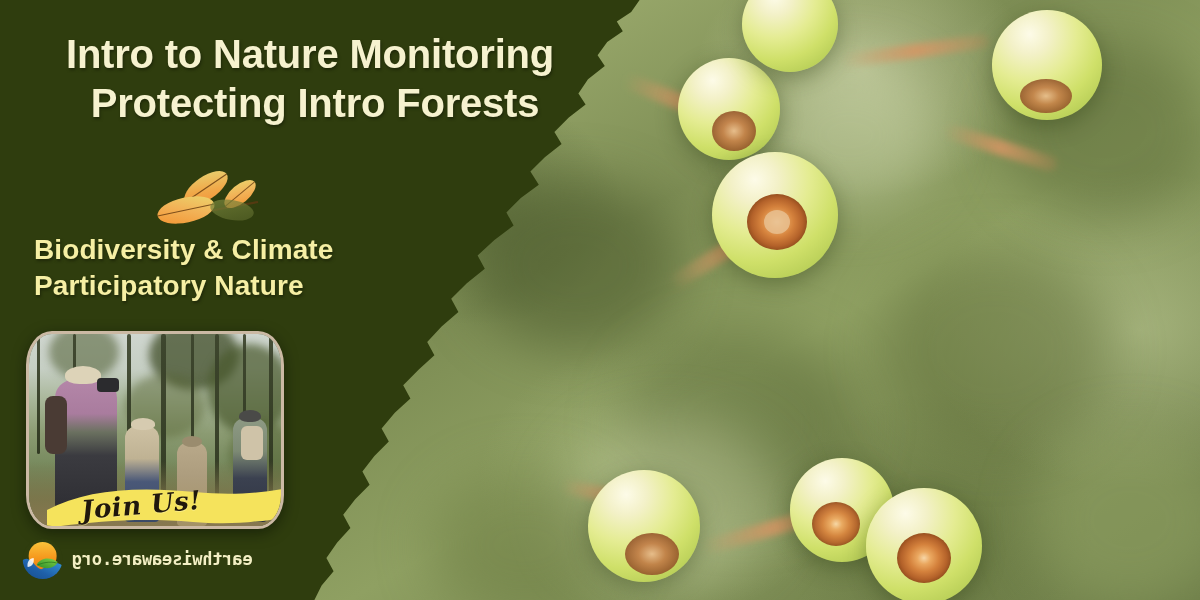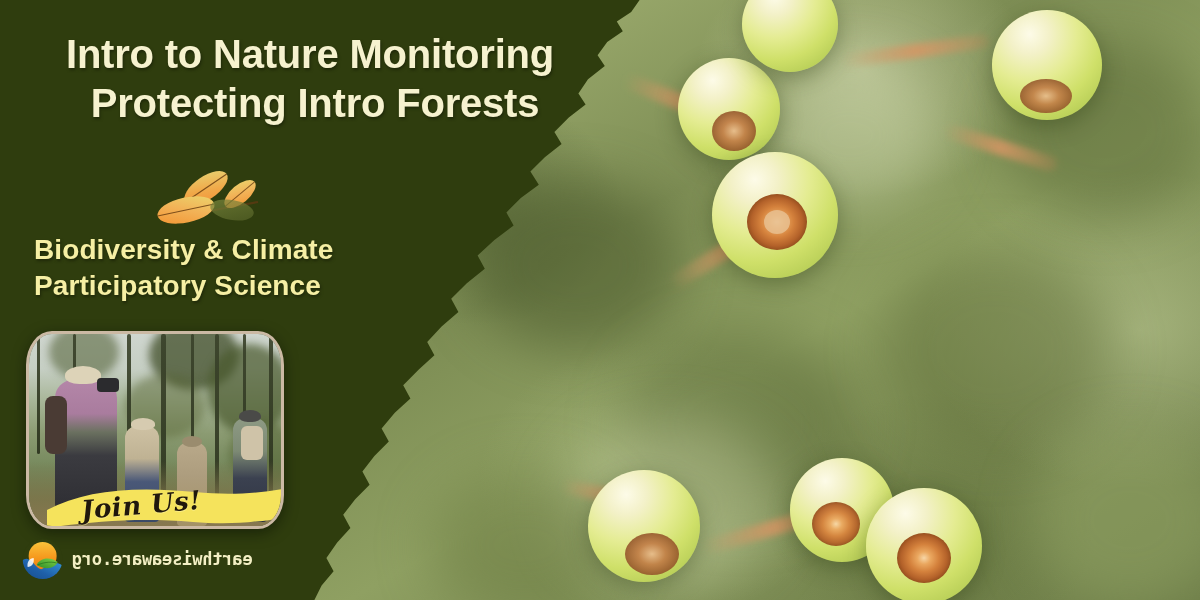--- a/index.html
+++ b/index.html
@@ -340,21 +340,21 @@
         <path d="M73 36 L111 36" stroke="#6b3f12" stroke-width="1" opacity="0.8"></path>
       </g>
 
       <g transform="rotate(10 84 52)">
         <ellipse cx="84" cy="52" rx="22" ry="10" fill="url(#lf3)"></ellipse>
       </g>
     </svg>
 
     <div class="subtitle-block">
       <div class="subtitle-line">Biodiversity &amp; Climate</div>
-      <div class="subtitle-line">Participatory Science</div>
+      <div class="subtitle-line">Participatory Nature</div>
     </div>
 
     <div class="photo-card">
       <div class="forest-scene">
 
         <div class="canopy" style="left:120px;top:-14px;width:90px;height:70px;background:rgba(64,78,40,0.75);"></div>
         <div class="canopy" style="left:178px;top:10px;width:84px;height:90px;background:rgba(72,88,44,0.7);"></div>
         <div class="canopy" style="left:20px;top:-10px;width:70px;height:56px;background:rgba(78,92,50,0.55);"></div>
         <div class="canopy" style="left:96px;top:40px;width:80px;height:64px;background:rgba(86,100,52,0.45);"></div>
         <div class="canopy" style="left:200px;top:86px;width:66px;height:70px;background:rgba(80,96,48,0.5);"></div>

